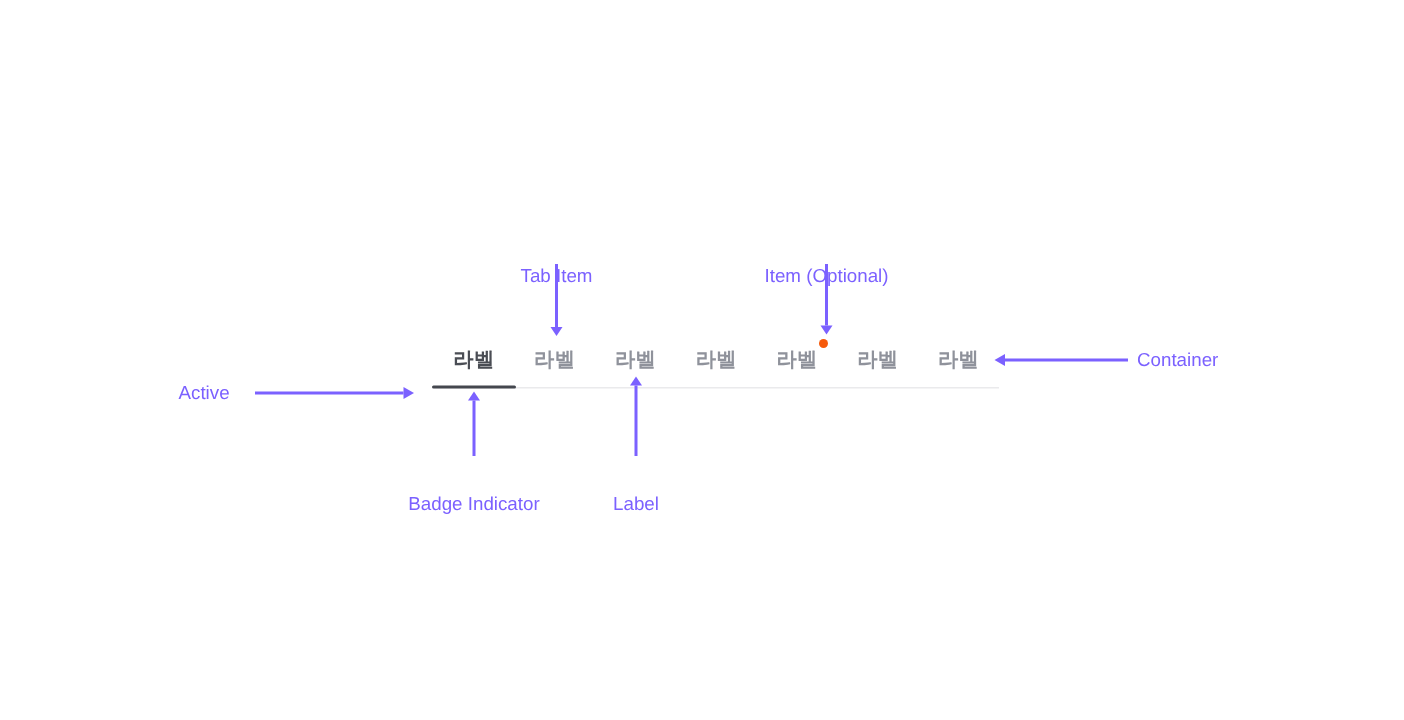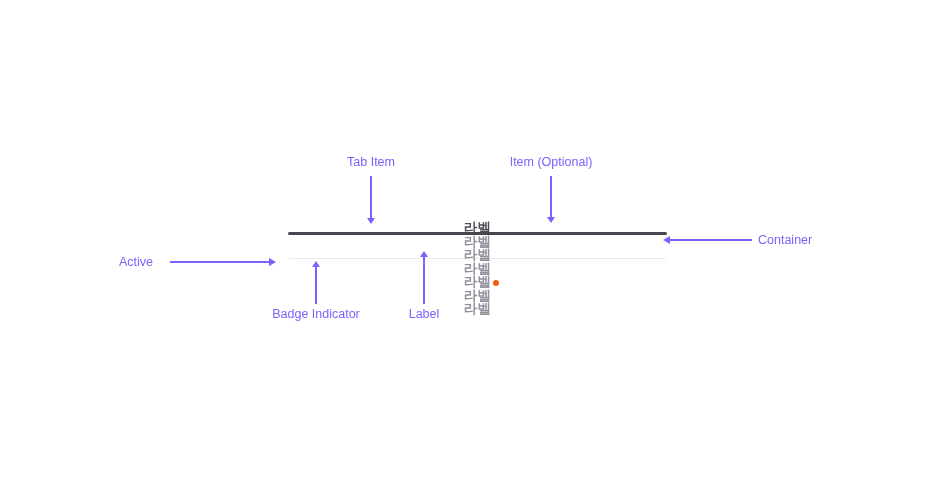--- a/index.html
+++ b/index.html
@@ -6,21 +6,21 @@
   body{
     width:936px;height:480px;position:relative;overflow:hidden;
     background:var(--bg,#FFFFFF);
     font-family:"Liberation Sans","DejaVu Sans",sans-serif;
   }
   .canvas{position:absolute;inset:0;}
 
   
   .tabbar{
     position:absolute;left:289px;top:221px;width:377px;height:38px;
-    display:flex;flex-direction:column;align-items:stretch;
+    display:flex;flex-direction:row;align-items:stretch;
   }
   .tabbar-divider{
     position:absolute;left:0;right:0;bottom:0;height:1px;
     background:var(--divider,rgba(138,141,149,0.18));
   }
   .tab{
     position:relative;flex:1 1 0;display:flex;align-items:center;justify-content:center;
     cursor:pointer;
   }
   .tab-label{
@@ -36,21 +36,21 @@
   .tab-badge{
     position:absolute;top:5px;left:calc(50% + 15px);width:6px;height:6px;border-radius:50%;
     background:var(--badge,#F65A0B);
   }
 
   
   .ann-text{
     position:absolute;color:var(--ann,#7B61FF);font-size:12.5px;font-weight:500;
     line-height:15px;white-space:nowrap;
   }
-  .ann-text.centered{transform:translateX(-50%);}
+  .ann-text.centered{transform:translateX(-50%);margin-top:22px;}
   .ann-vline{position:absolute;width:1.2px;background:var(--ann,#7B61FF);}
   .ann-hline{position:absolute;height:1.2px;background:var(--ann,#7B61FF);}
   .arrow{position:absolute;width:0;height:0;}
   .arrow.down{border-left:4px solid transparent;border-right:4px solid transparent;border-top:6px solid var(--ann,#7B61FF);}
   .arrow.up{border-left:4px solid transparent;border-right:4px solid transparent;border-bottom:6px solid var(--ann,#7B61FF);}
   .arrow.right{border-top:4px solid transparent;border-bottom:4px solid transparent;border-left:7px solid var(--ann,#7B61FF);}
   .arrow.left{border-top:4px solid transparent;border-bottom:4px solid transparent;border-right:7px solid var(--ann,#7B61FF);}
 </style>
 </head>
 <body style="--ann: #7B61FF; --badge: #F65A0B; --label-active: #4A4D54; --label-inactive: #8F929B; --indicator: #44474E; --divider: rgba(138,141,149,0.18); --bg: #FFFFFF;">

